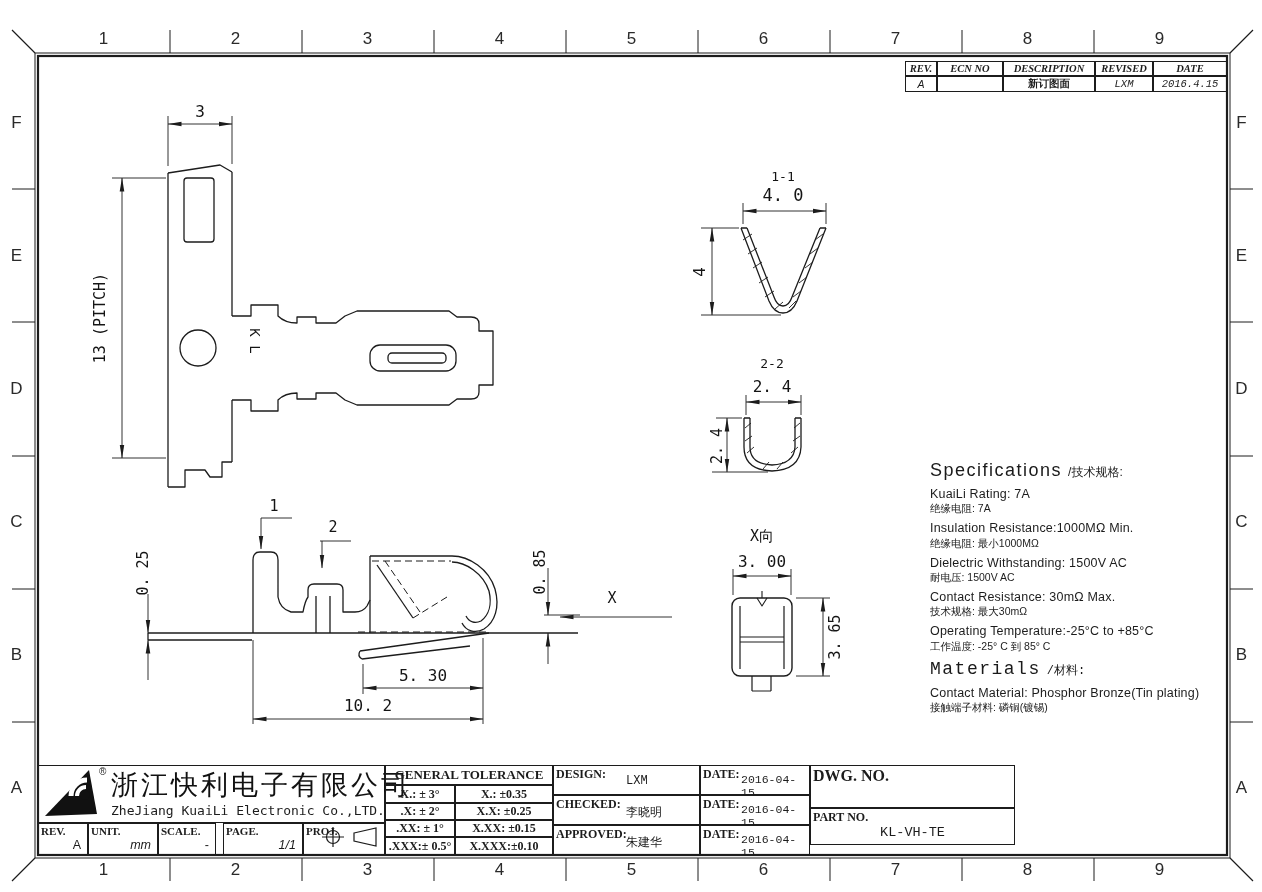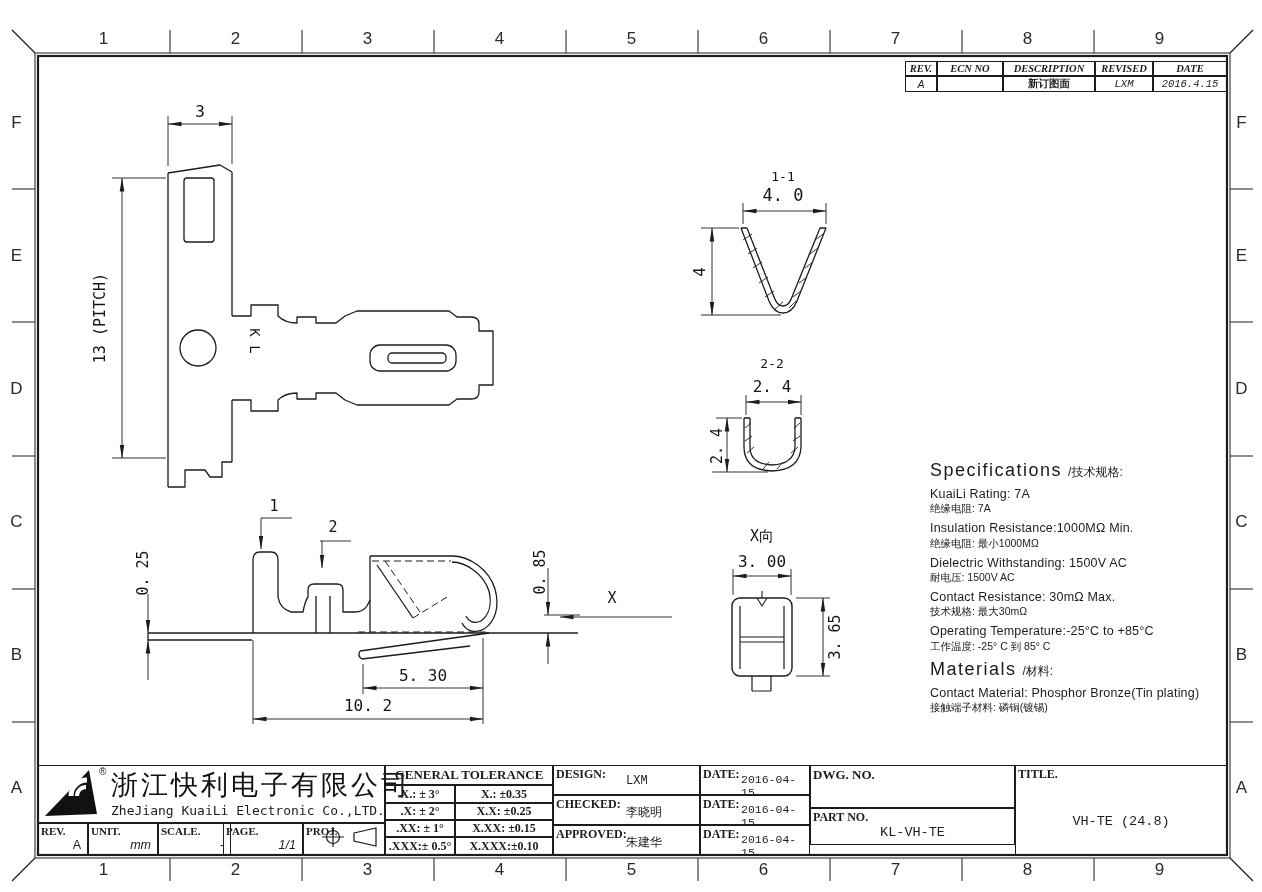--- a/index.html
+++ b/index.html
@@ -9,21 +9,21 @@
   svg.cad text{fill:#141414;font-family:"DejaVu Sans Mono","Liberation Mono",monospace;}
   .znum,.zlet{position:absolute;font-size:17px;color:#2a2a2a;font-family:"Liberation Sans",sans-serif;
               transform:translate(-50%,-50%);letter-spacing:1px;}
   
   .specs{position:absolute;left:930px;top:460px;width:296px;line-height:1.15;}
   .spec-h{font-size:18px;letter-spacing:1.5px;color:#1a1a1a;margin-bottom:6px;}
   .spec-h .sfx{font-size:12px;letter-spacing:0;margin-left:6px;}
   .spec-item{margin-bottom:7px;}
   .spec-en{font-size:12.5px;letter-spacing:.2px;}
   .spec-zh{font-size:10.5px;margin-top:1px;}
-  .spec-mat{margin-top:0;}
+  .spec-mat{margin-top:0;font-family:Liberation Mono, monospace;}
   
   .tb{position:absolute;left:38px;top:765px;width:1189px;height:90px;}
   .cell{position:absolute;box-sizing:border-box;border:1px solid #1c1c1c;}
   .lbl{font-family:"Liberation Serif",serif;font-weight:bold;font-size:11px;}
   .mono{font-family:Liberation Mono, monospace;}
   .ital{font-style:italic;}
   
   .rev{position:absolute;left:905px;top:61px;width:322px;height:31px;display:flex;flex-direction:column;}
   .rev .r{display:flex;flex:1;}
   .rev .c{box-sizing:border-box;border:1px solid #1c1c1c;display:flex;align-items:center;justify-content:center;
@@ -278,21 +278,21 @@
     </div>
 
     <div class="cell" style="left:0;top:58px;width:50px;height:32px">
       <span class="lbl ilabel">REV.</span>
       <span class="ival">A</span>
     </div>
     <div class="cell" style="left:50px;top:58px;width:70px;height:32px">
       <span class="lbl ilabel">UNIT.</span>
       <span class="ival ital">mm</span>
     </div>
-    <div class="cell" style="left:120px;top:58px;width:73px;height:32px">
+    <div class="cell" style="left:120px;top:58px;width:58px;height:32px">
       <span class="lbl ilabel">SCALE.</span>
       <span class="ival">-</span>
     </div>
     <div class="cell" style="left:185px;top:58px;width:80px;height:32px">
       <span class="lbl ilabel">PAGE.</span>
       <span class="ival ital">1/1</span>
     </div>
     <div class="cell" style="left:265px;top:58px;width:82px;height:32px">
       <span class="lbl ilabel">PROJ.</span>
       <span style="position:absolute;right:4px;bottom:2px">
@@ -335,27 +335,23 @@
     <div class="cell" style="left:515px;top:60px;width:147px;height:30px">
       <span class="lbl ilabel" style="font-size:12px">APPROVED:</span>
       <span class="ap-name">朱建华</span>
     </div>
     <div class="cell" style="left:662px;top:60px;width:110px;height:30px">
       <span class="lbl ilabel" style="font-size:12px">DATE:</span>
       <span class="ap-date mono">2016-04-15</span>
     </div>
 
     <div class="cell" style="left:772px;top:0;width:205px;height:43px">
-      <span class="lbl ilabel" style="font-size:13px">DWG. NO.</span>
+      <span class="lbl ilabel" style="font-size:16px">DWG. NO.</span>
       <span class="mono" style="position:absolute;left:90px;top:22px;font-size:13px"></span>
     </div>
     <div class="cell" style="left:772px;top:43px;width:205px;height:37px">
       <span class="lbl ilabel" style="font-size:12px">PART NO.</span>
       <span class="mono" style="position:absolute;left:0;right:0;bottom:4px;text-align:center;font-size:13.5px">KL-VH-TE</span>
     </div>
 
-    <div class="cell" style="left:977px;top:0;width:212px;height:90px">
-      <span class="lbl ilabel" style="font-size:12px">TITLE.</span>
-      <span class="mono" style="position:absolute;left:0;right:0;top:48px;text-align:center;font-size:13.5px">VH-TE (24.8)</span>
-    </div>
   </div>
 
 </div>
 
 </body></html>

